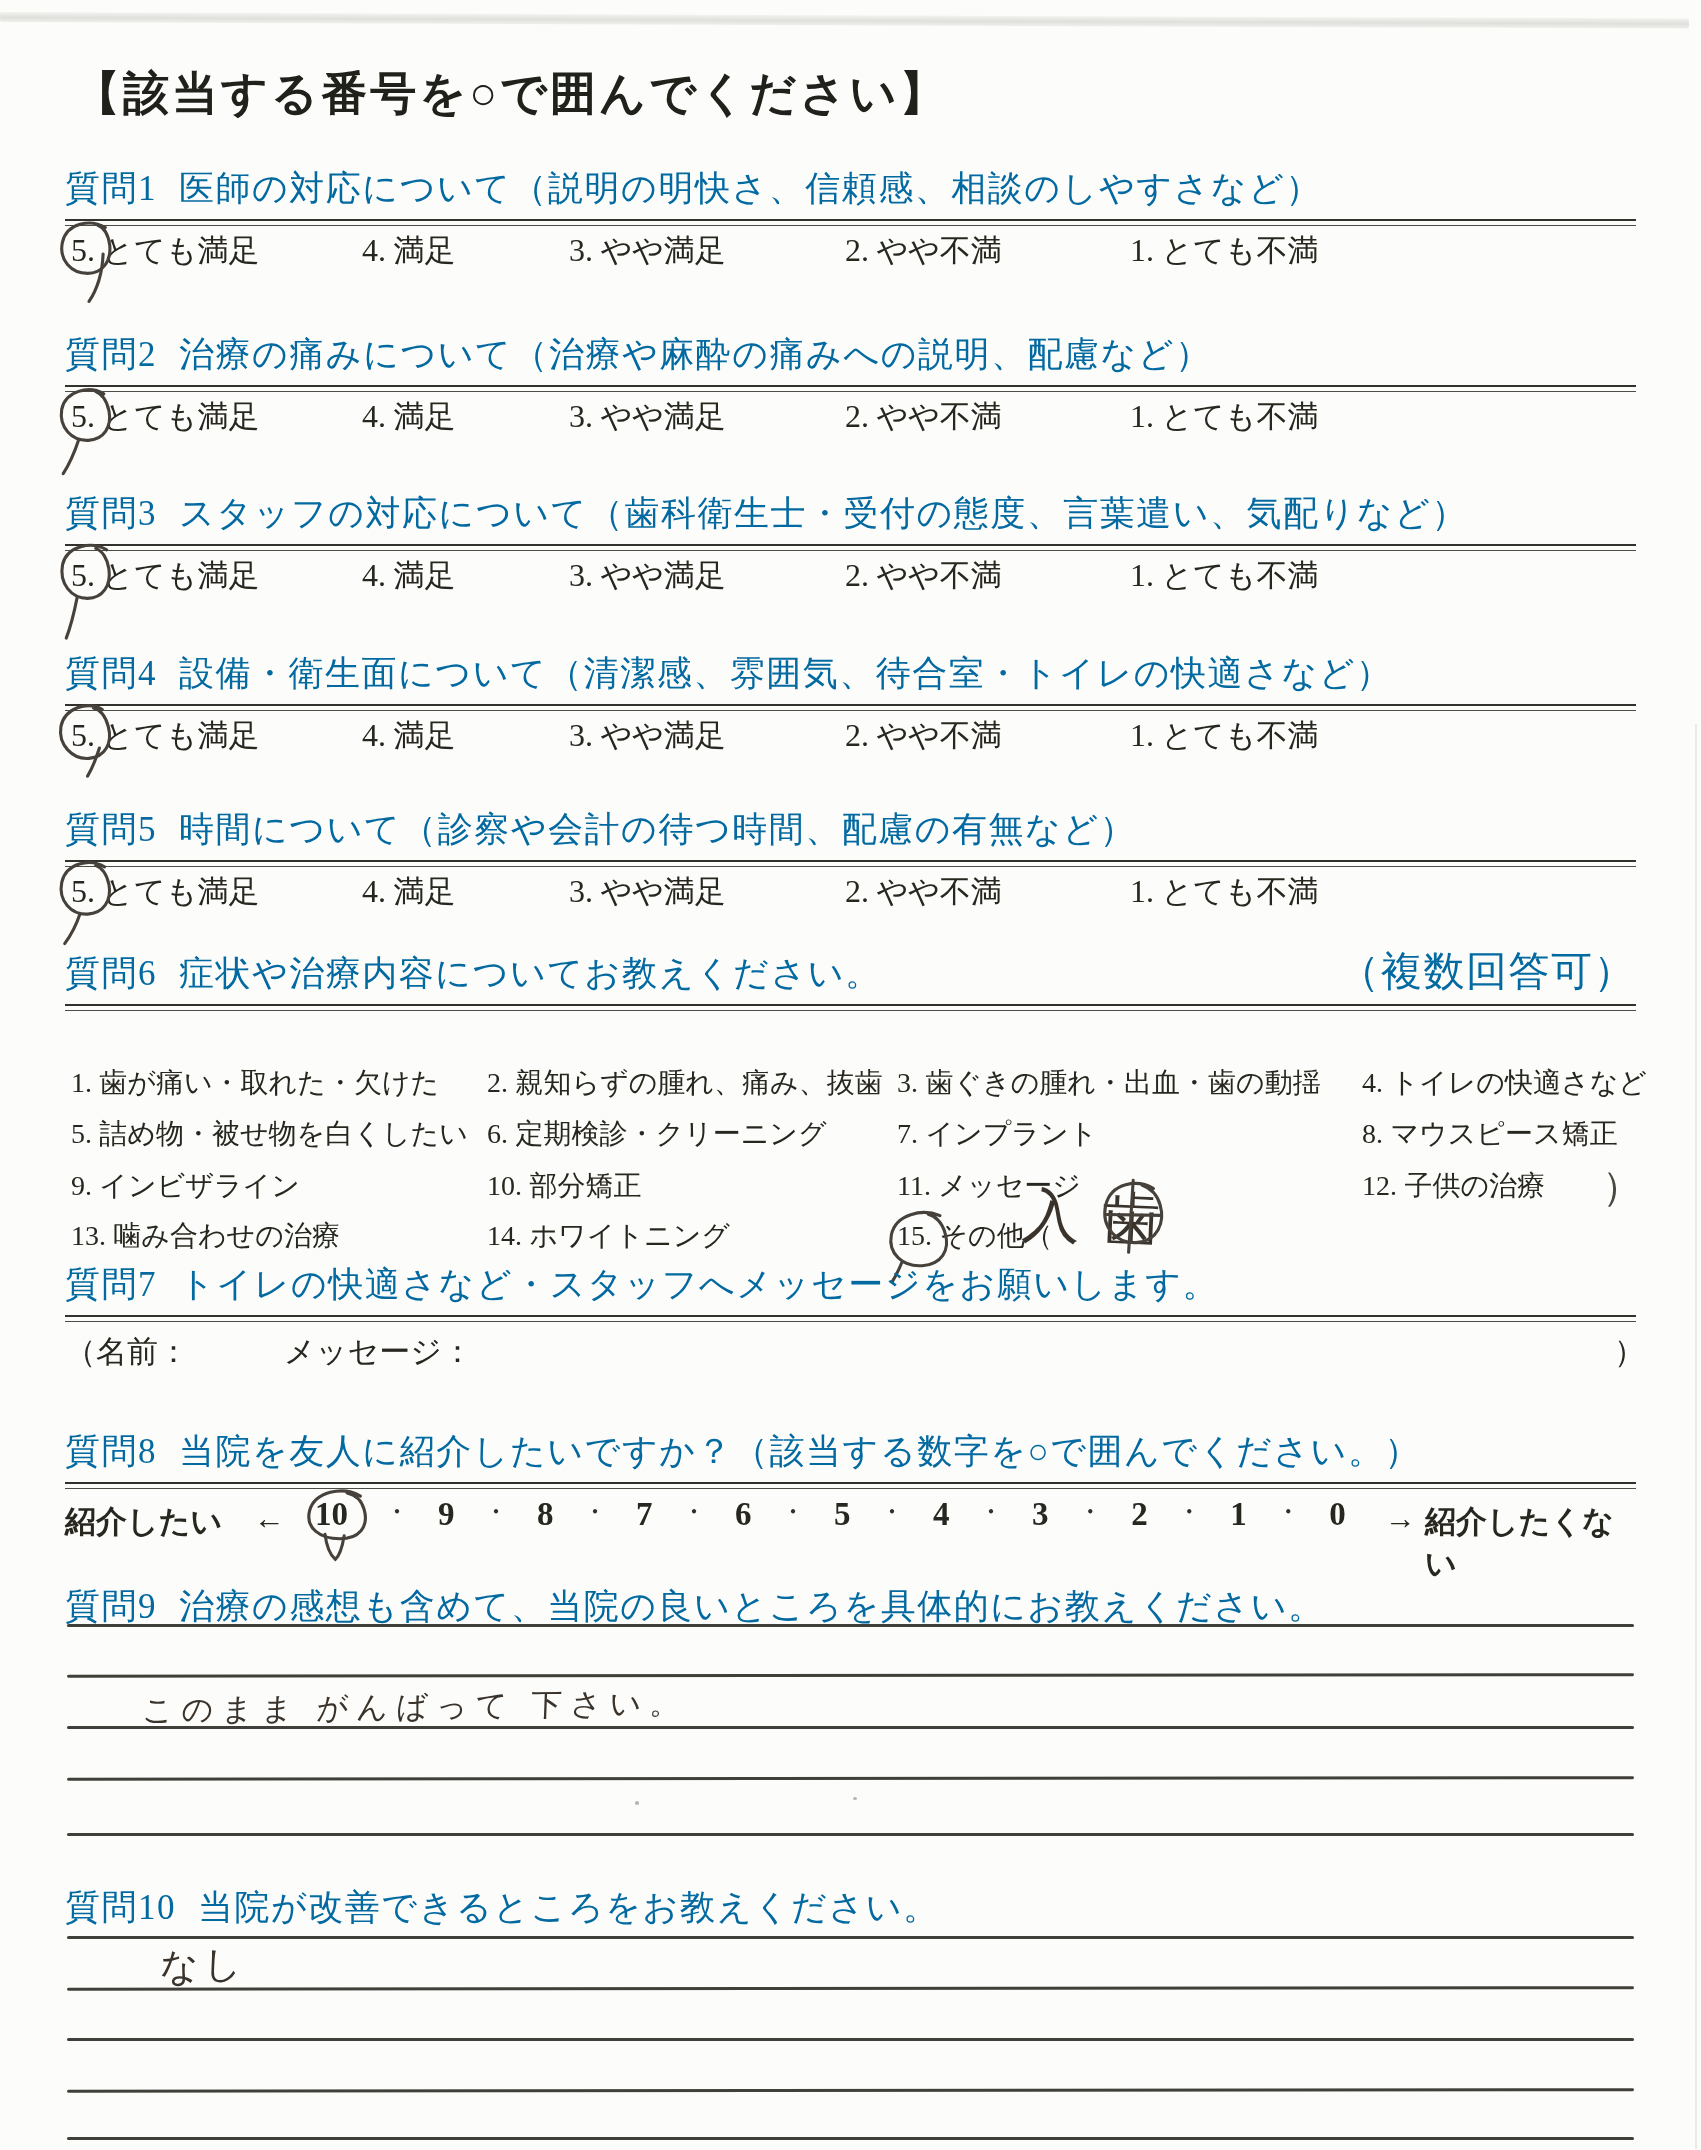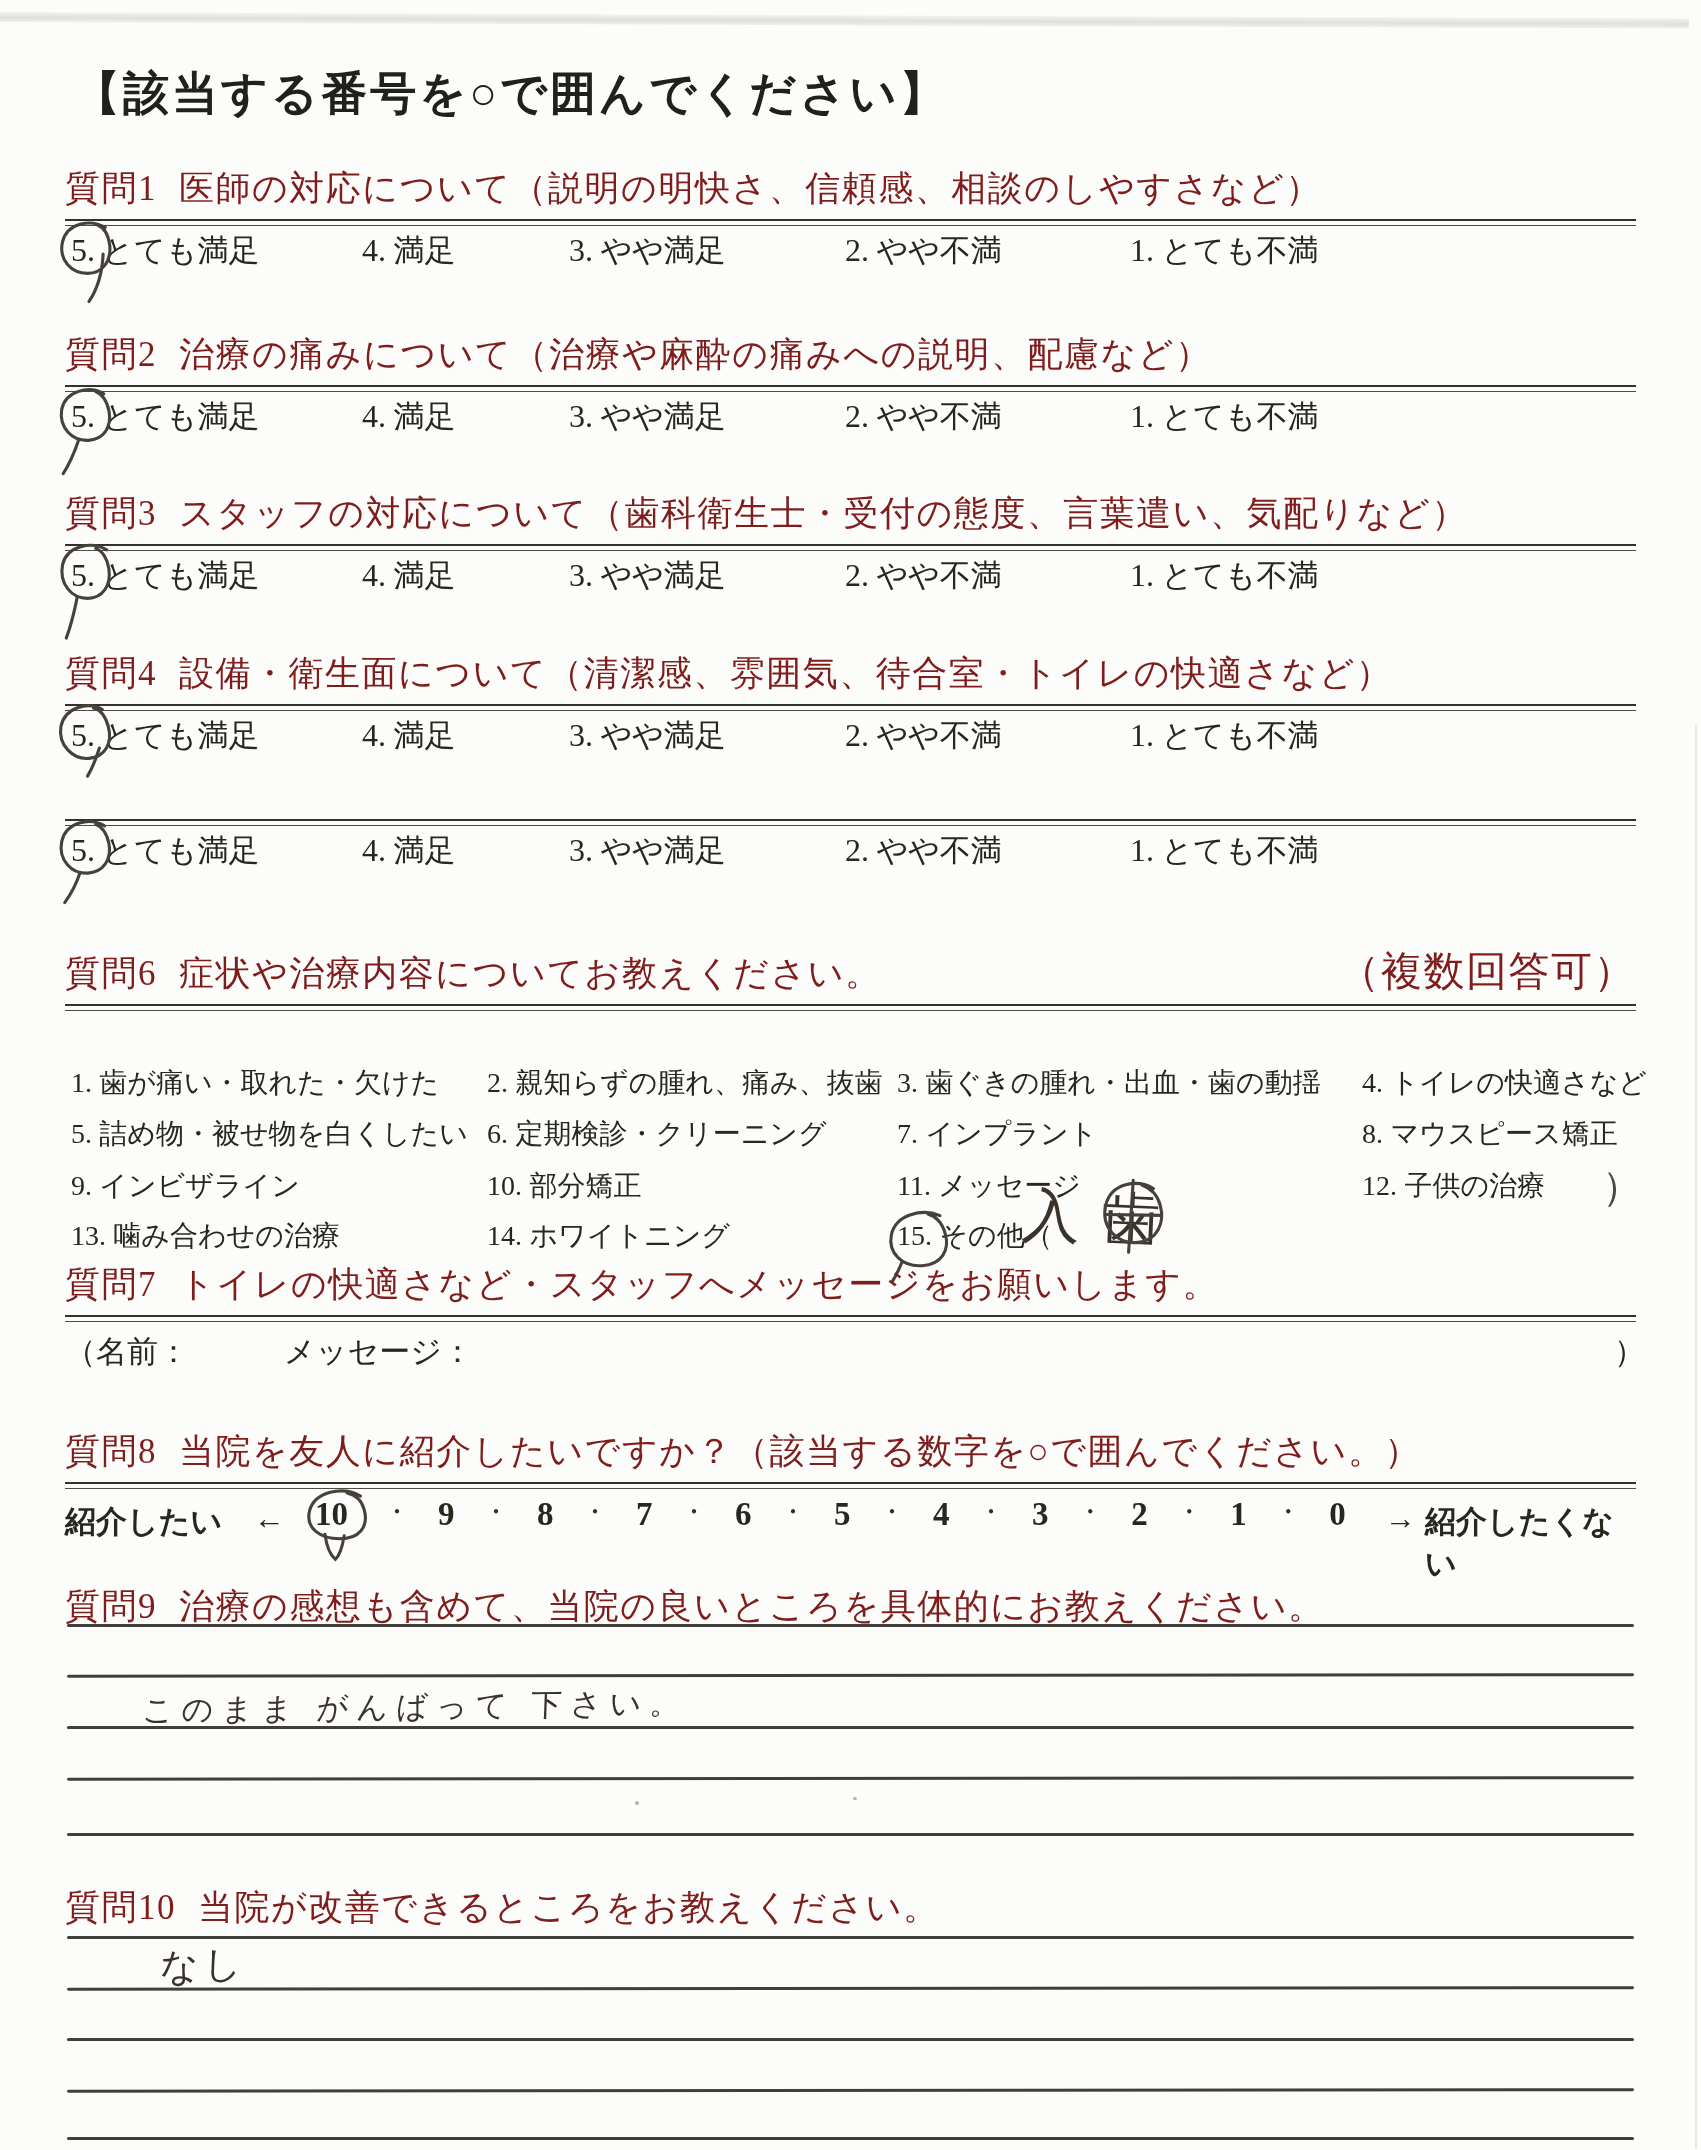--- a/index.html
+++ b/index.html
@@ -17,21 +17,21 @@
   }
   .edge-right { position:absolute; top:724px; right:3.7px; width:2.2px; height:1425px; background:#e9e9e5; }
   .speck { position:absolute; width:4.4px; height:3.7px; border-radius:50%; background:#8f8f8a; opacity:.65; }
 
   .title {
     position:absolute; left:74px; top:63px;
     font-size:46px; font-weight:700; letter-spacing:3px; color:#21211b; white-space:nowrap;
   }
 
   .sec { position:absolute; left:65px; width:1571px; }
-  .qh { font-size:35px; line-height:41px; letter-spacing:1.5px; white-space:nowrap; color:#7f1d1d; }
+  .qh { font-size:35px; line-height:41px; letter-spacing:1.5px; white-space:nowrap; color:#0369a1; }
   .qh .ql { margin-right:22px; }
   .qh-flex { display:flex; justify-content:space-between; align-items:baseline; }
   .note { font-size:41px; letter-spacing:1.5px; }
 
   .rule { margin-top:10.3px; height:6.6px; border-top:2.2px solid #32312b; border-bottom:1.5px solid #4e4d45; }
 
   .opts { position:relative; margin-top:4.4px; height:58px; font-size:31px; }
   .opt { position:absolute; top:0; white-space:nowrap; }
   .num { position:relative; display:inline-block; margin-right:7.4px; }
   .opt .num { font-size:32px; }
@@ -188,20 +188,23 @@
       <span class="opt" style="left:780px;">
         <span class="num"><span>2.</span></span><span>やや不満</span>
       </span>
       <span class="opt" style="left:1065px;">
         <span class="num"><span>1.</span></span><span>とても不満</span>
       </span>
     </div>
   </section>
 
   <section class="sec" style="top:809px;">
+    <div class="qh">
+      <span class="ql">質問5</span><span>時間について（診察や会計の待つ時間、配慮の有無など）</span>
+    </div>
     <div class="rule"></div>
     <div class="opts">
       <span class="opt" style="left:5.9px;">
         <span class="num">
           <svg class="circ" style="left:-16px; top:-14.8px;" width="74" height="93" viewBox="0 0 100 126">
             <path d="M67 12 C 47 0 15 7 9 33 C 4 58 22 77 44 76 C 65 75 77 58 73 36 C 70 22 63 13 55 10"></path>
             <path d="M34 75 C 29 90 23 103 13 116"></path>
           </svg>
           <span>5.</span>
         </span><span>とても満足</span>

